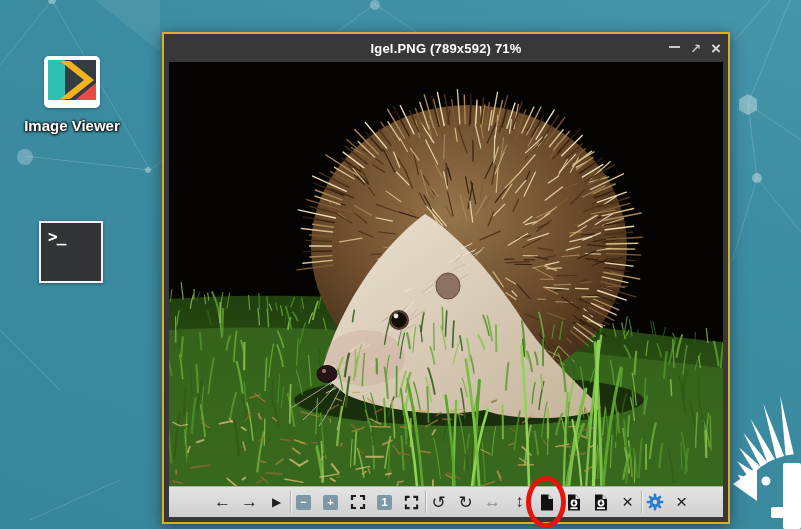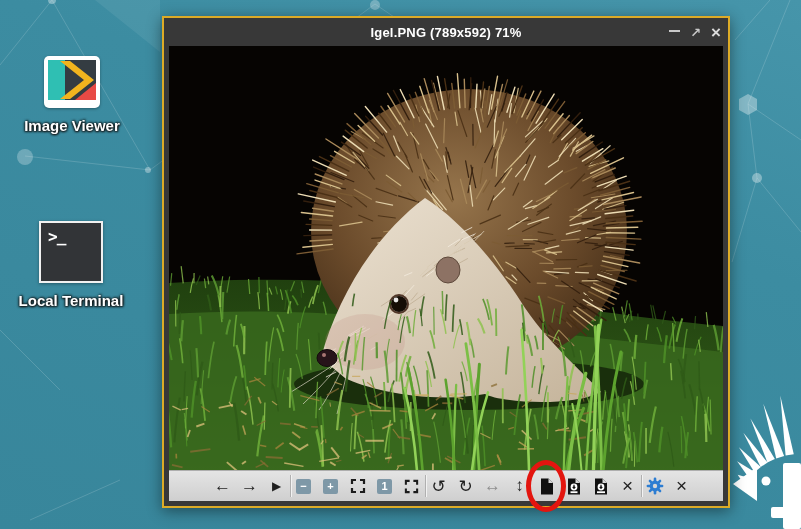--- a/index.html
+++ b/index.html
@@ -17,21 +17,21 @@
   
   .desktop-icon{position:absolute;z-index:2;display:flex;flex-direction:column;align-items:center;gap:9px;cursor:default;}
   .di-label{font-size:15px;font-weight:bold;color:#fff;white-space:nowrap;
     text-shadow:1px 1px 2px rgba(20,20,20,.9),-1px 1px 2px rgba(20,20,20,.7),1px -1px 2px rgba(20,20,20,.7),0 0 3px rgba(0,0,0,.6);}
   .iv-frame{background:#fff;border-radius:5px;padding:4px;box-shadow:0 1px 3px rgba(0,0,0,.35);}
   .term-box{width:64px;height:62px;background:#323437;border:2px solid #f1f1f1;
     color:#fff;font-family:"DejaVu Sans Mono","Liberation Mono",monospace;
     font-weight:bold;font-size:16px;padding:4px 0 0 7px;letter-spacing:-1px;box-shadow:0 1px 3px rgba(0,0,0,.35);}
 
   
-  .window{position:absolute;left:162px;top:16px;width:568px;height:492px;z-index:5;
+  .window{position:absolute;left:162px;top:32px;width:568px;height:492px;z-index:5;
     background:var(--window-frame);border:2px solid var(--window-border-gold);
     box-shadow:0 3px 14px rgba(0,0,0,.45);}
   .titlebar{position:relative;height:28px;display:flex;align-items:center;justify-content:center;}
   .title-text{color:#fff;font-size:13px;font-weight:bold;letter-spacing:.2px;}
   .win-controls{position:absolute;right:7px;top:0;height:100%;display:flex;align-items:center;gap:10px;}
   .wc{color:#c9c9c9;font-size:13px;font-weight:bold;line-height:1;cursor:pointer;display:flex;align-items:flex-end;}
   .wc-min-bar{display:inline-block;width:11px;height:2px;background:#c9c9c9;margin-bottom:2px;}
   .wc-close{color:#dcdcdc;font-size:17px;}
 
   .content{position:relative;margin:0 5px;width:554px;height:424px;background:#060402;
@@ -95,21 +95,20 @@
         <rect width="17" height="40" fill="var(--viewer-teal)"></rect>
         <polygon points="12,1 36,20 12,39 22,39 46,20 22,1" fill="var(--viewer-yellow)"></polygon>
         <polygon points="48,23 48,40 27,40" fill="var(--viewer-red)"></polygon>
       </svg>
     </div>
     <div class="di-label">Image Viewer</div>
   </div>
 
   <div class="desktop-icon" style="left:6px;top:221px;width:130px;">
     <div class="term-box">&gt;_</div>
-    <div class="di-label">Local Terminal</div>
   </div>
 
 
   <svg class="igel-logo" width="120" height="150" viewBox="0 0 120 150">
     <g fill="#fff" id="logo-spikes">
         <polygon points="99.2892574049309,16.55126908501265 104.60254606782817,76.58949371204268 112.78885132097805,75.29291033619673"></polygon>
         <polygon points="82.3138924604787,24.64653200871632 95.24021066407663,79.42506670151772 103.14494919650062,76.9327122158394"></polygon>
         <polygon points="69.46406041283424,39.436272768194144 86.39983680544074,83.61333465265555 93.84935516088191,79.97996178158733"></polygon>
         <polygon points="62.357540358437184,53.77826093367591 79.64915825226934,88.01404663738644 86.6003522614007,83.49988846606749"></polygon>
         <polygon points="57.93517707977876,68.2257779036971 73.48511011344578,93.20465714512714 79.83435348415571,87.87700937450967"></polygon>

